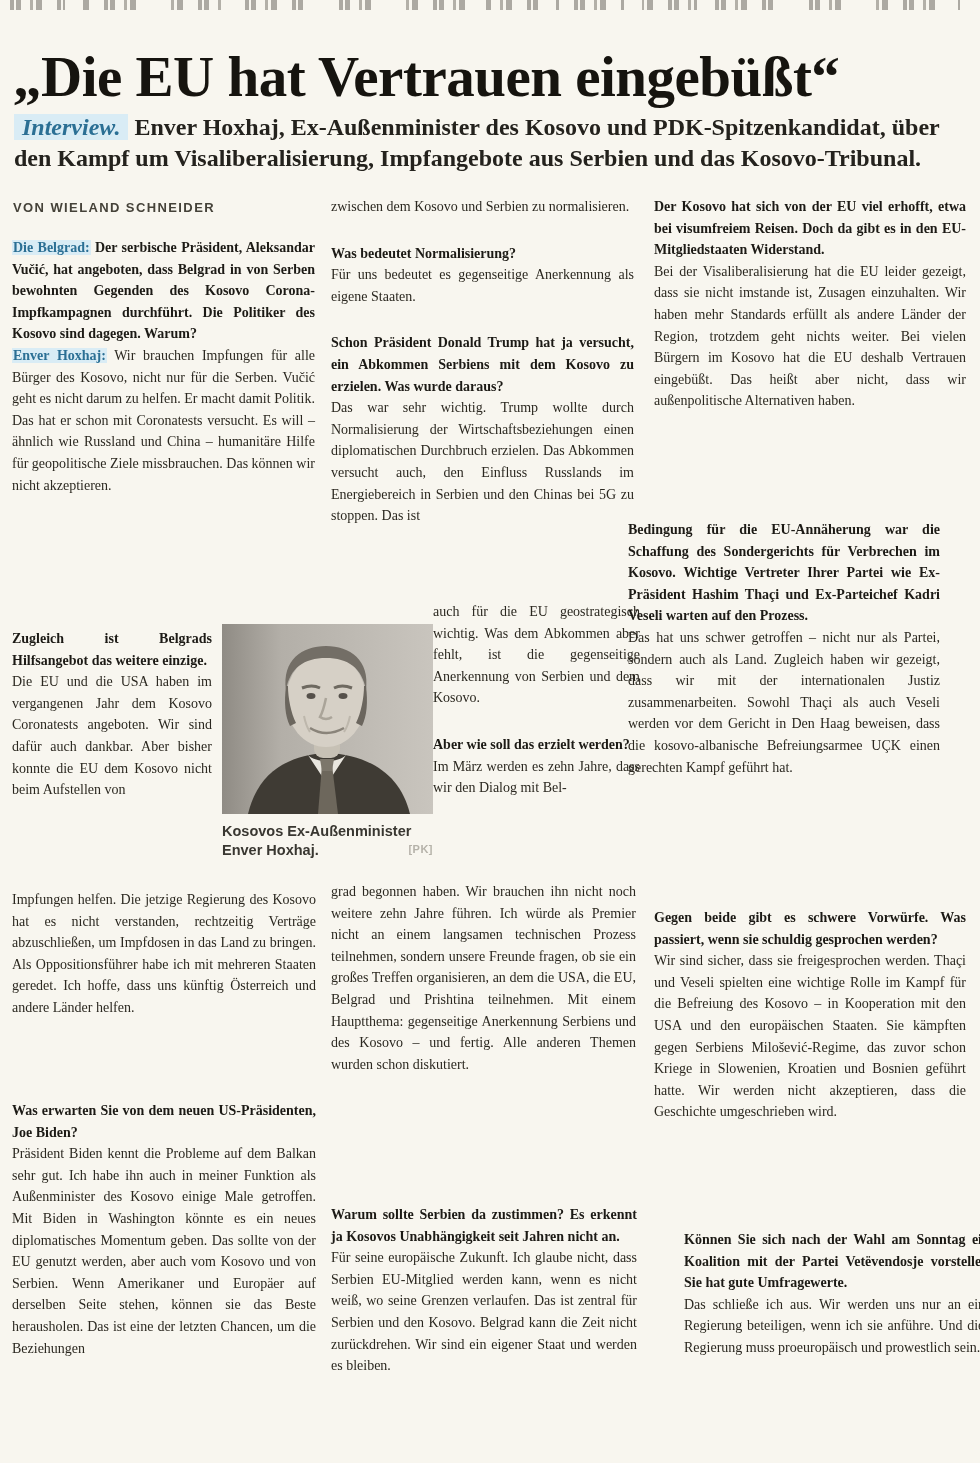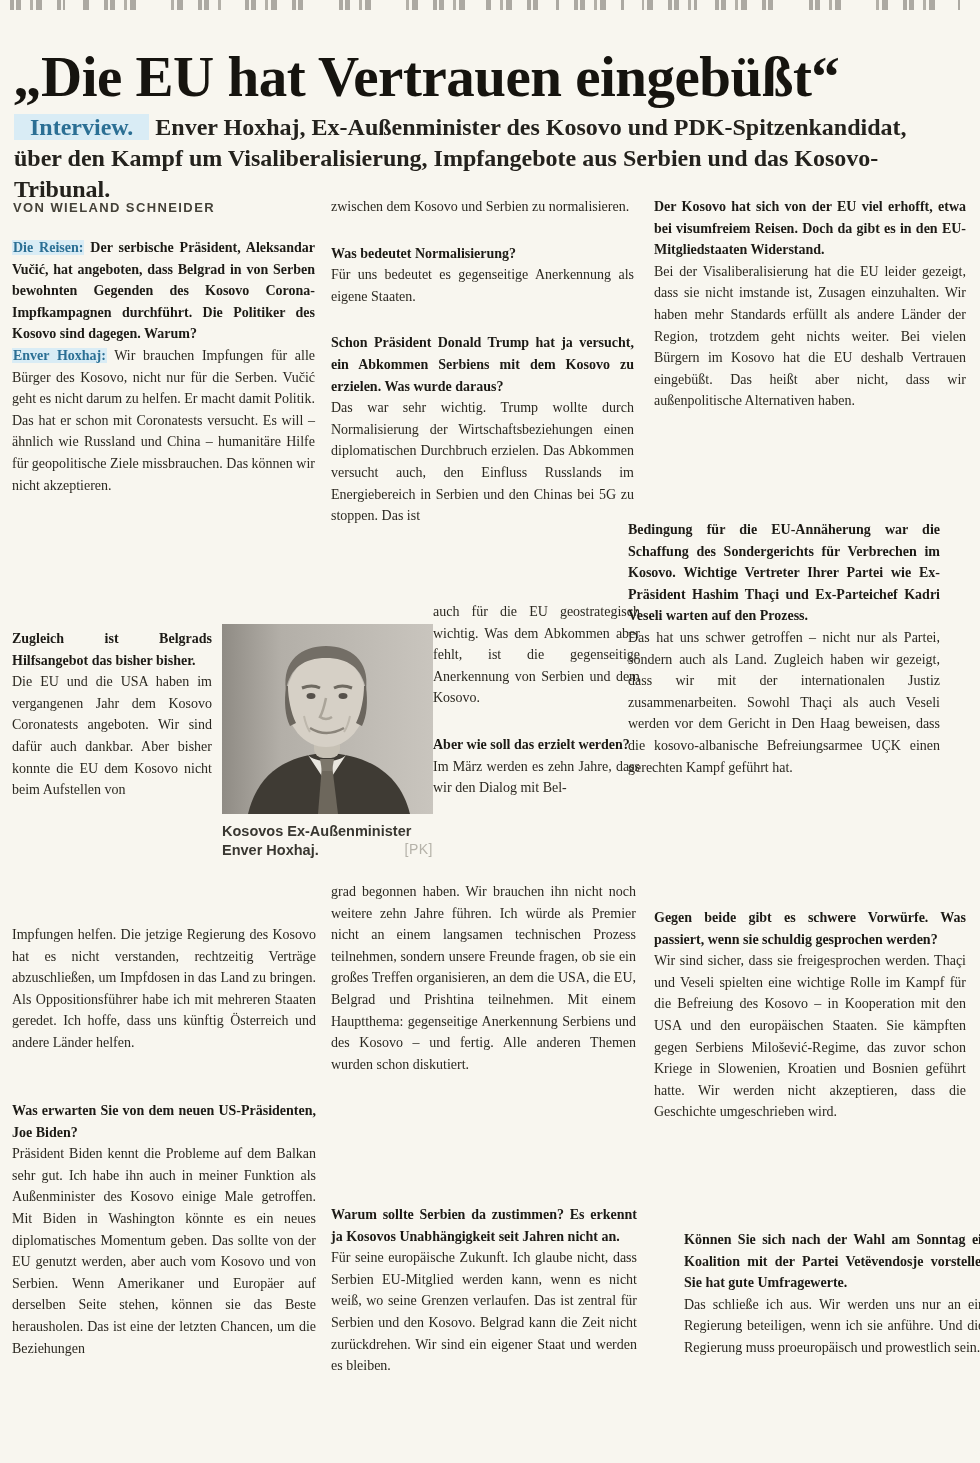--- a/index.html
+++ b/index.html
@@ -30,41 +30,41 @@
     font-weight:bold;font-size:57px;line-height:64px;
     letter-spacing:-0.5px;color:#16140f;
     white-space:nowrap;
     margin-top:17px;
   }
   .kicker{
     position:absolute;left:14px;top:112px;width:938px;
     font-weight:bold;font-size:24px;line-height:31px;color:#24221d;
     text-align:left;
   }
-  .kicker .label{color:#2b6f94;background:#d9ecf5;padding:0 16px;}
+  .kicker .label{color:#2b6f94;background:#d9ecf5;padding:0 8px;font-style:italic;}
   .byline{
     position:absolute;left:13px;top:200px;
     font-family:"Liberation Sans", sans-serif;
     font-weight:bold;font-size:13px;letter-spacing:1.4px;color:#454239;
   }
   .body-block{
     position:absolute;
     font-size:14px;line-height:21.6px;
     text-align:justify;
     color:#2b2820;
   }
   .body-block p{margin:0;}
   .body-block p.gap{margin-top:25px;}
   .q{font-weight:bold;color:#1c1a15;}
   .speaker{font-weight:bold;color:#2b6f94;background:#d9ecf5;padding:0 1px;}
 
   
   #c1a{left:12px;top:237px;width:303px;}
   #c1narrow{left:12px;top:628px;width:200px;}
-  #c1wide{left:12px;top:924px;width:304px;font-family:Liberation Serif, serif;}
+  #c1wide{left:12px;top:889px;width:304px;font-family:Liberation Serif, serif;}
   #c1q3{left:12px;top:1100px;width:304px;}
   #c2a{left:331px;top:196px;width:303px;}
   #c2narrow{left:433px;top:601px;width:207px;}
   #c2wide{left:331px;top:881px;width:305px;}
   #c2q7{left:331px;top:1204px;width:306px;}
   #c3a{left:654px;top:196px;width:312px;}
   #c3b{left:628px;top:519px;width:312px;}
   #c3c{left:654px;top:907px;width:312px;}
   #c3d{left:654px;top:1229px;width:312px;margin-left:30px;}
 
@@ -72,43 +72,43 @@
   .figure svg{display:block;}
   .caption{
     position:relative;
     margin-top:8px;
     font-family:"Liberation Sans", sans-serif;
     font-weight:bold;font-size:14.5px;line-height:18.5px;
     color:#393731;width:211px;
   }
   .credit{
     position:absolute;right:0;bottom:1px;
-    font-weight:normal;font-size:14px;letter-spacing:.5px;color:#b5b2a9;
+    font-weight:bold;font-size:11px;letter-spacing:.5px;color:#b5b2a9;
   }
 </style>
 </head>
 <body>
 
 <div id="page">
 
   <div class="cutoff"></div>
 
   <h1 class="headline">„Die EU hat Vertrauen eingebüßt“</h1>
 
   <div class="kicker"><span class="label">Interview.</span><span> Enver Hoxhaj, Ex-Außenminister des Kosovo und PDK-Spitzenkandidat, über den Kampf um Visaliberalisierung, Impfangebote aus Serbien und das Kosovo-Tribunal.</span></div>
 
   <div class="byline">VON WIELAND SCHNEIDER</div>
 
   <div class="body-block" id="c1a">
-    <p class="q"><span class="speaker">Die Reisen:</span><span> Der serbische Präsident, Aleksandar Vučić, hat angeboten, dass Belgrad in von Serben bewohnten Gegenden des Kosovo Corona-Impfkampagnen durchführt. Die Politiker des Kosovo sind dagegen. Warum?</span></p>
+    <p class="q"><span class="speaker">Die Belgrad:</span><span> Der serbische Präsident, Aleksandar Vučić, hat angeboten, dass Belgrad in von Serben bewohnten Gegenden des Kosovo Corona-Impfkampagnen durchführt. Die Politiker des Kosovo sind dagegen. Warum?</span></p>
     <p><span class="speaker">Enver Hoxhaj:</span><span> Wir brauchen Impfungen für alle Bürger des Kosovo, nicht nur für die Serben. Vučić geht es nicht darum zu helfen. Er macht damit Politik. Das hat er schon mit Coronatests versucht. Es will – ähnlich wie Russland und China – humanitäre Hilfe für geopolitische Ziele missbrauchen. Das können wir nicht akzeptieren.</span></p>
   </div>
 
   <div class="body-block" id="c1narrow">
-    <p class="q">Zugleich ist Belgrads Hilfsangebot das bisher bisher.</p>
+    <p class="q">Zugleich ist Belgrads Hilfsangebot das weitere einzige.</p>
     <p>Die EU und die USA haben im vergangenen Jahr dem Kosovo Coronatests angeboten. Wir sind dafür auch dankbar. Aber bisher konnte die EU dem Kosovo nicht beim Aufstellen von</p>
   </div>
 
   <div class="body-block" id="c1wide">
     <p>Impfungen helfen. Die jetzige Regierung des Kosovo hat es nicht verstanden, rechtzeitig Verträge abzuschließen, um Impfdosen in das Land zu bringen. Als Oppositionsführer habe ich mit mehreren Staaten geredet. Ich hoffe, dass uns künftig Österreich und andere Länder helfen.</p>
   </div>
 
   <div class="body-block" id="c1q3">
     <p class="q">Was erwarten Sie von dem neuen US-Präsidenten, Joe Biden?</p>
     <p>Präsident Biden kennt die Probleme auf dem Balkan sehr gut. Ich habe ihn auch in meiner Funktion als Außenminister des Kosovo einige Male getroffen. Mit Biden in Washington könnte es ein neues diplomatisches Momentum geben. Das sollte von der EU genutzt werden, aber auch vom Kosovo und von Serbien. Wenn Amerikaner und Europäer auf derselben Seite stehen, können sie das Beste herausholen. Das ist eine der letzten Chancen, um die Beziehungen</p>

